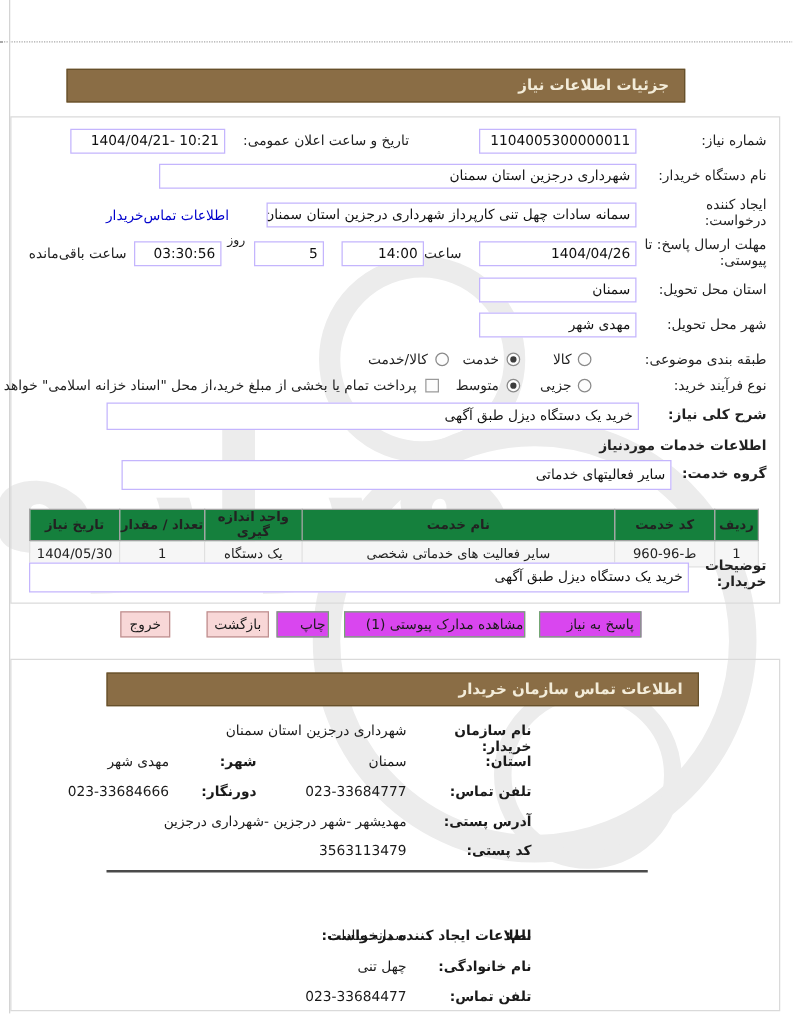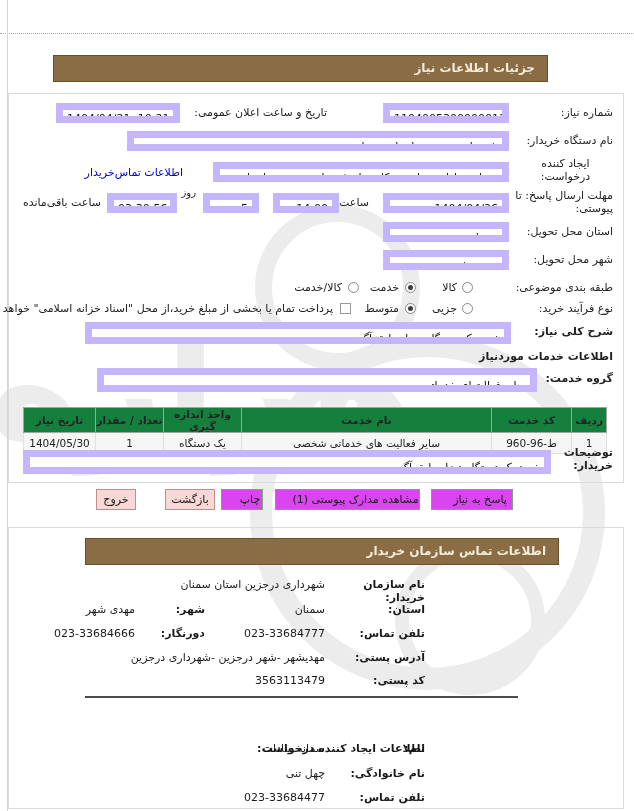--- a/index.html
+++ b/index.html
@@ -19,21 +19,21 @@
   
   .bar { position:absolute; height:27px; background:#8a6d45; border:1px solid #66502b;
          color:#f3ecd9; font-weight:bold; font-size:12px; line-height:25px;
          padding-right:12px; z-index:2; }
   
   .panel { position:absolute; border:1px solid #dadada; background:transparent; z-index:2; }
   
   .lbl { position:absolute; font-size:11px; color:#222; white-space:nowrap; z-index:3; }
   .lbl2 { position:absolute; font-size:11px; color:#222; line-height:13px; z-index:3; }
   .bold { font-weight:bold; }
-  .box { position:absolute; height:20px; border:7px solid #c4b5fd; background:#fff;
+  .box { position:absolute; height:20px; border:1px solid #c4b5fd; background:#fff;
          font-size:11px; line-height:18px; padding:0 4px; color:#111;
          text-align:right; white-space:nowrap; overflow:hidden; z-index:3; }
   .num { direction:ltr; unicode-bidi:isolate; }
   .link { position:absolute; font-size:11px; color:#0000cc; white-space:nowrap; cursor:pointer; z-index:3; }
   .radio { position:absolute; width:11px; height:11px; border:1px solid #8a8a8a;
            border-radius:50%; background:#fdfdfd; z-index:3; }
   .radio.sel::after { content:""; position:absolute; left:2px; top:2px; width:5px; height:5px;
                       background:#3c3c3c; border-radius:50%; }
   .checkbox { position:absolute; width:11px; height:11px; border:1px solid #9a9a9a;
               background:#fdfdfd; z-index:3; }
@@ -80,21 +80,21 @@
   <div class="panel" style="left:8px; top:93px; width:616px; height:390px;">
 
     <div class="lbl" style="top:12px; right:10px;">شماره نیاز:</div>
     <div class="box num" style="top:9px; right:114px; width:126px;">1104005300000011</div>
     <div class="lbl" style="top:12px; right:296px;">تاریخ و ساعت اعلان عمومی:</div>
     <div class="box num" style="top:9px; right:443px; width:124px;">1404/04/21- 10:21</div>
 
     <div class="lbl" style="top:40px; right:10px;">نام دستگاه خریدار:</div>
     <div class="box" style="top:37px; right:114px; width:382px;">شهرداری درجزین استان سمنان</div>
 
-    <div class="lbl2" style="top:63px; right:10px; width:95px;text-align:center;">ایجاد کننده درخواست:</div>
+    <div class="lbl2" style="top:63px; right:10px; width:95px;">ایجاد کننده درخواست:</div>
     <div class="box" style="top:68px; right:114px; width:296px;">سمانه سادات چهل تنی کارپرداز شهرداری درجزین استان سمنان</div>
     <div class="link" style="top:72px; right:440px;">اطلاعات تماس‌خریدار</div>
 
     <div class="lbl2" style="top:95px; right:10px; width:104px;">مهلت ارسال پاسخ: تا پیوستی:</div>
     <div class="box num" style="top:99px; right:114px; width:126px;">1404/04/26</div>
     <div class="lbl" style="top:102px; right:254px;">ساعت</div>
     <div class="box num" style="top:99px; right:284px; width:66px;">14:00</div>
     <div class="lbl" style="top:93px; right:427px; font-size:10px;">روز</div>
     <div class="box num" style="top:99px; right:364px; width:56px;">5</div>
     <div class="box num" style="top:99px; right:446px; width:70px;">03:30:56</div>

